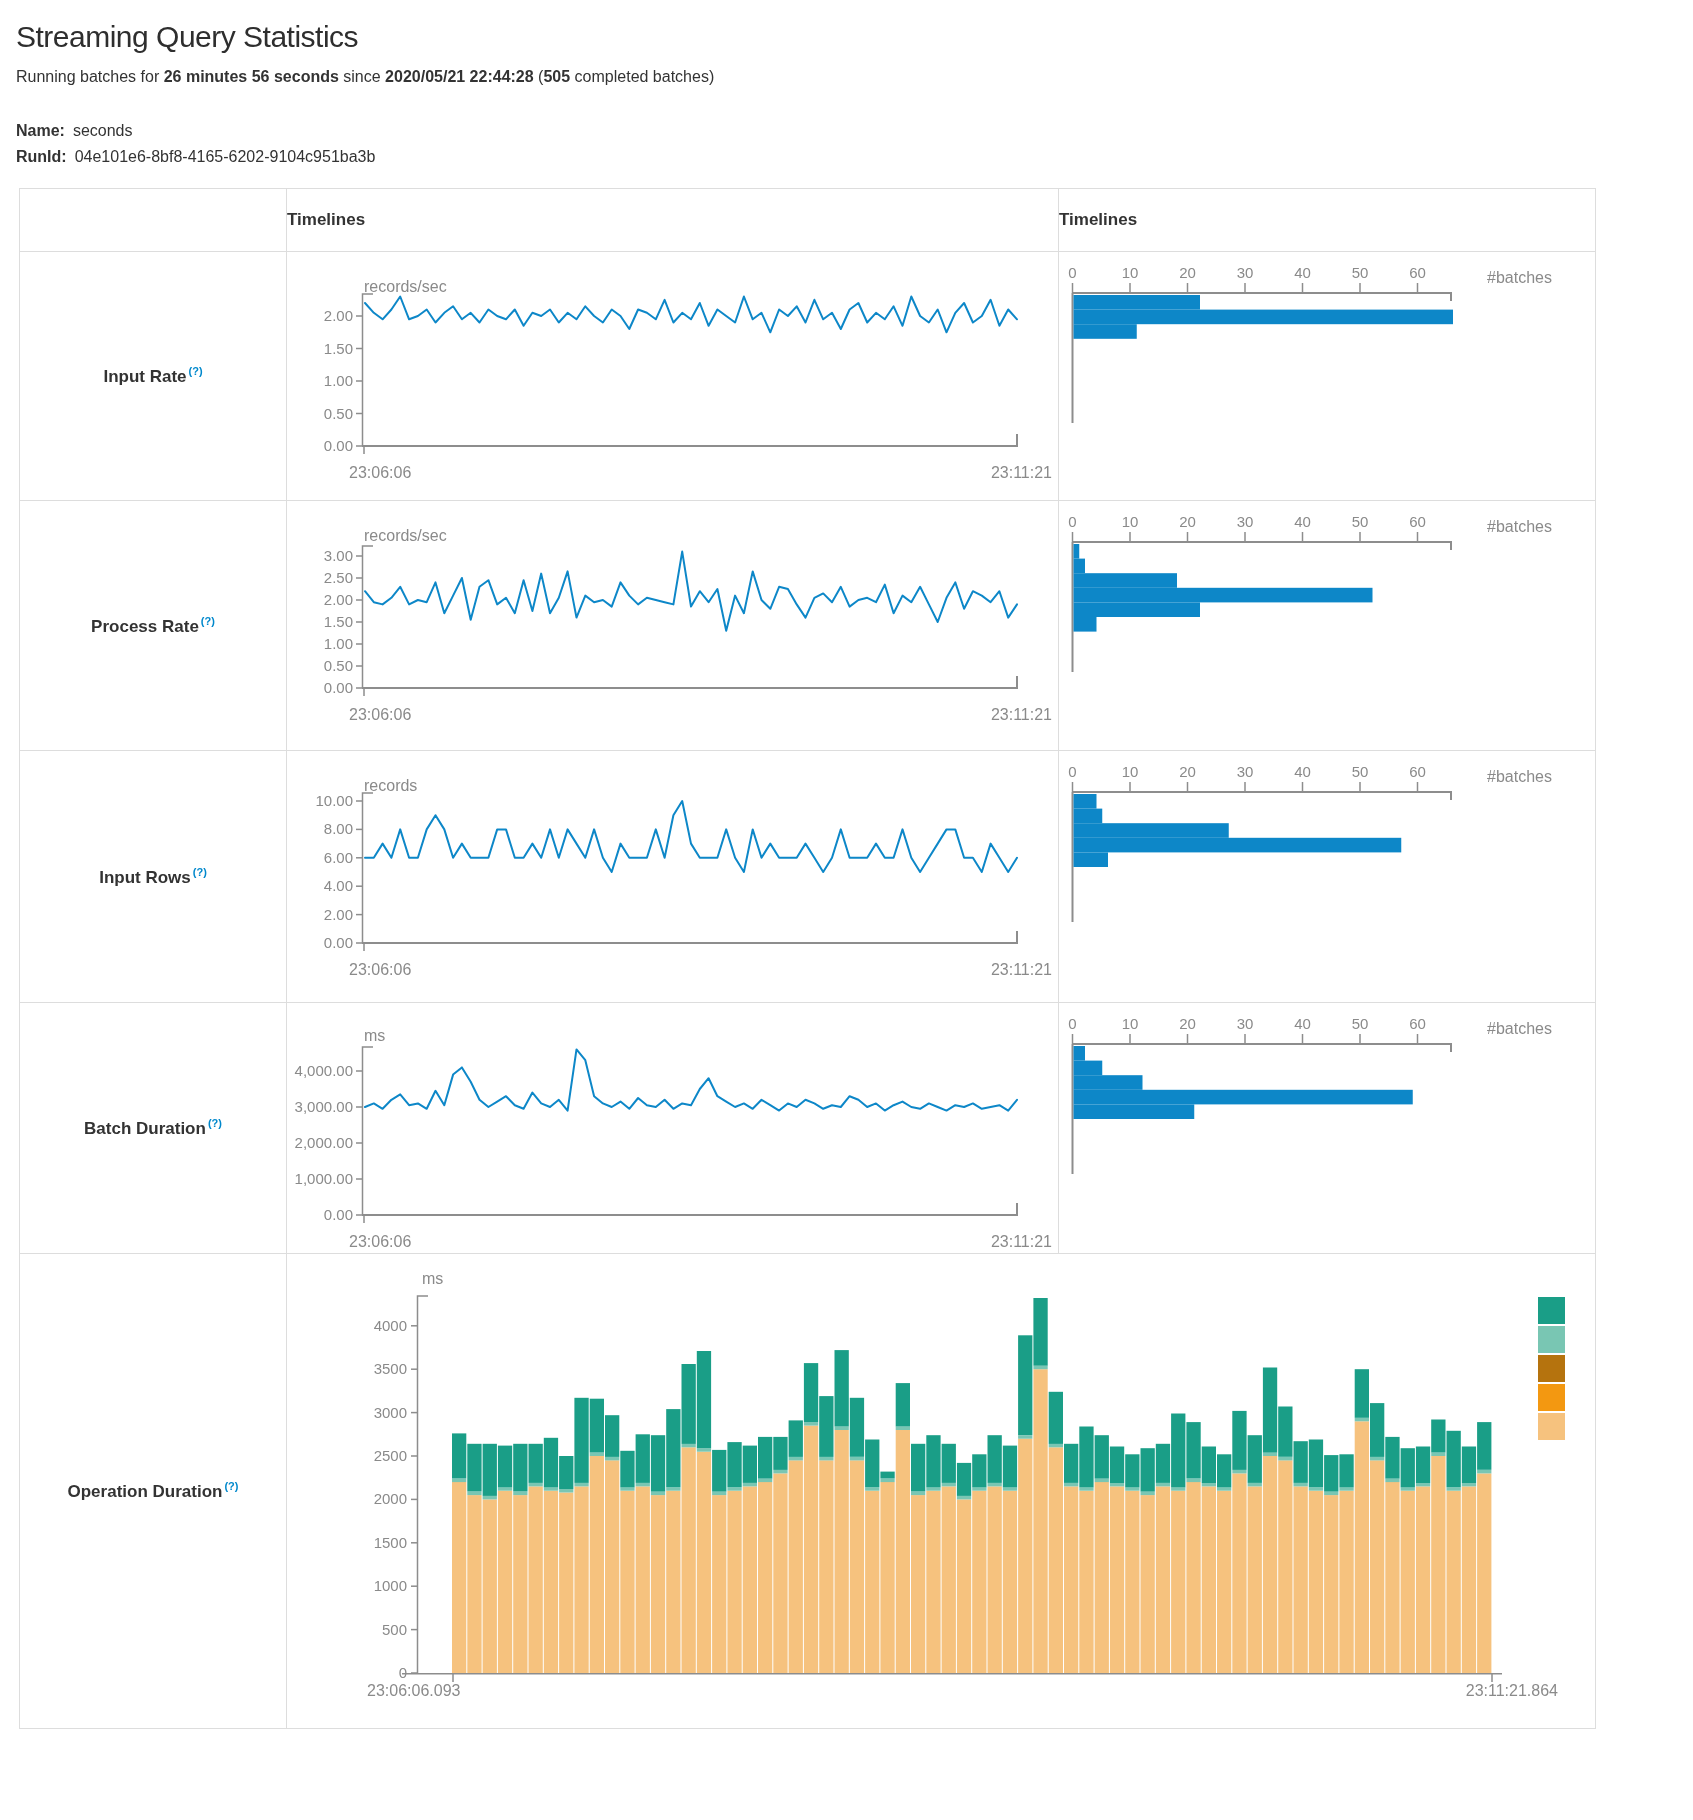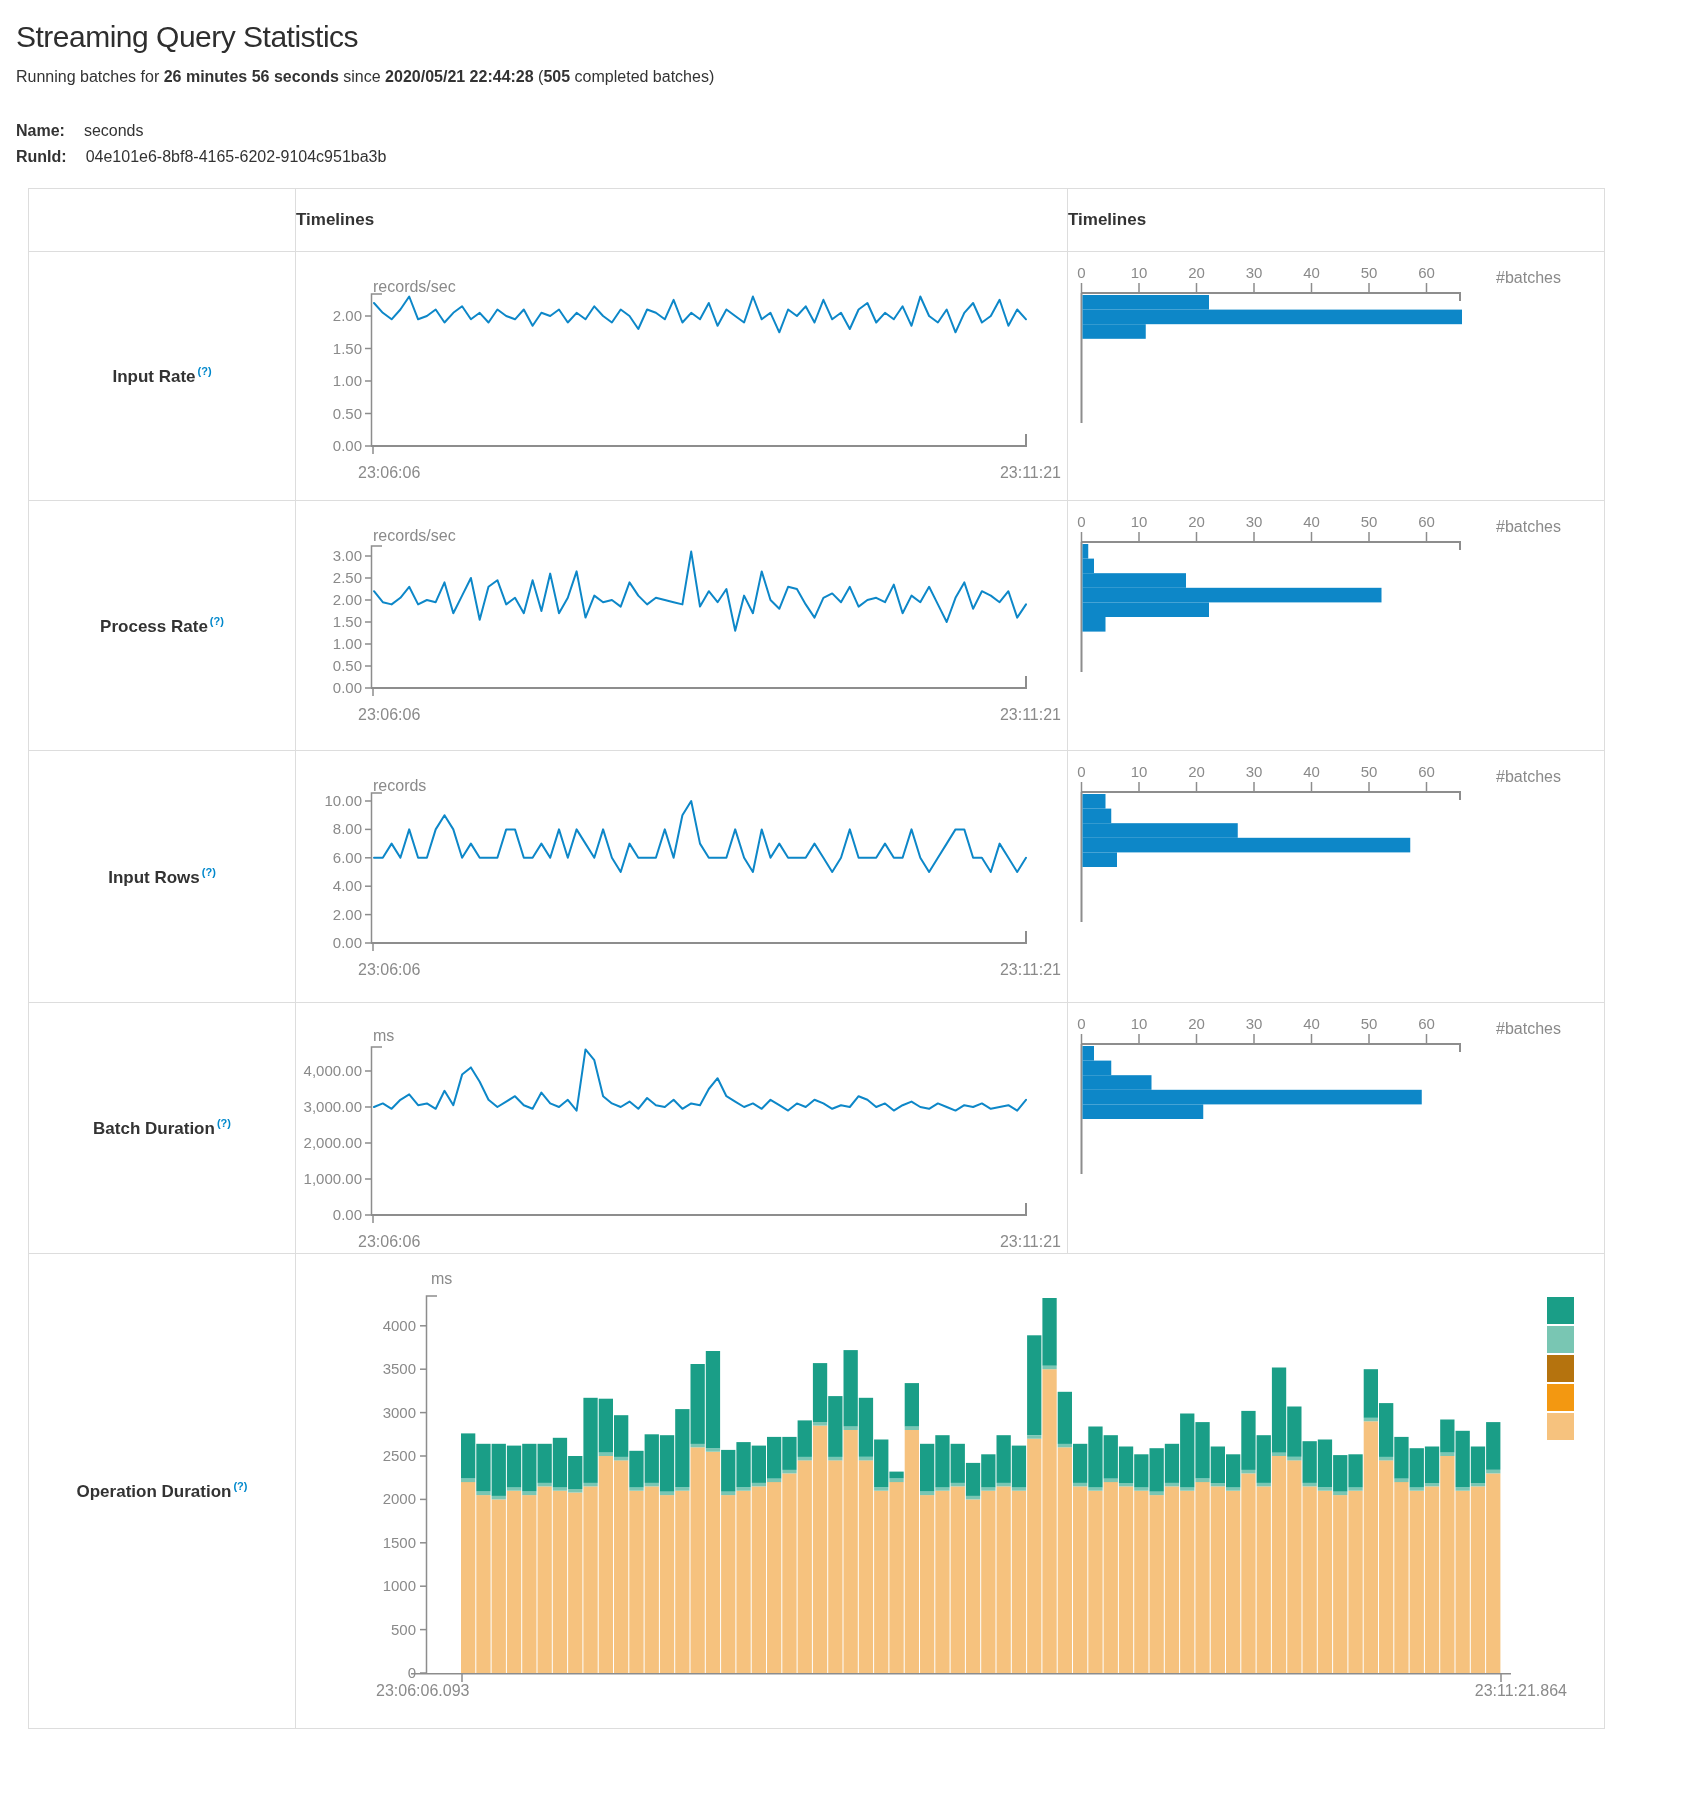--- a/index.html
+++ b/index.html
@@ -2,22 +2,22 @@
 <html style="--blue: #0d87c8; --axis: #8d8d8d; --border: #dddddd;"><head>
 <meta charset="utf-8">
 <style>
   :root{ --blue:#0d87c8; --axis:#8d8d8d; --border:#dddddd; --text:#333333; --muted:#8a8a8a; --help:#0088cc; }
   *{box-sizing:border-box;}
   body{margin:0;background:#ffffff;width:1693px;font-family:"Liberation Sans",sans-serif;color:var(--text);}
   .page{padding:0 0 20px 0;}
   h2.title{font-size:30px;font-weight:normal;margin:20px 0 14px 16px;color:#2e2e2e;letter-spacing:-0.5px;}
   p.running{font-size:16px;margin:8px 0 32px 16px;color:var(--text);}
   .meta{margin:0 0 18px 16px;font-size:16px;line-height:26px;}
-  .meta b{margin-right:19px;}
-  table.stats{border-collapse:collapse;margin-left:28px;table-layout:fixed;}
+  .meta b{margin-right:8px;}
+  table.stats{border-collapse:collapse;margin-left:19px;table-layout:fixed;}
   table.stats th, table.stats td{border:1px solid var(--border);padding:0;vertical-align:middle;}
   th.h{height:63px;text-align:left;padding-left:16px;font-size:17px;color:var(--text);font-weight:bold;background:#fff;}
   td.lab{padding-left:14px;font-size:17px;font-weight:bold;color:var(--text);text-align:center;}
   td.lab sup{font-size:11px;font-weight:bold;color:var(--help);margin-left:2px;}
   col.c1{width:267px;} col.c2{width:772px;} col.c3{width:537px;}
   td.chart{padding:0;}
   svg{display:block;}
   svg text{font-family:"Liberation Sans",sans-serif;fill:var(--muted);font-size:15px;}
   svg text.unit, svg text.tlab{font-size:16px;}
   svg .axis{stroke:var(--axis);stroke-width:1.5;fill:none;}

